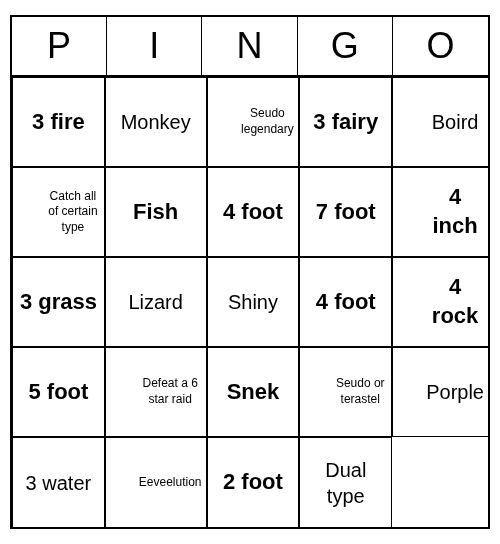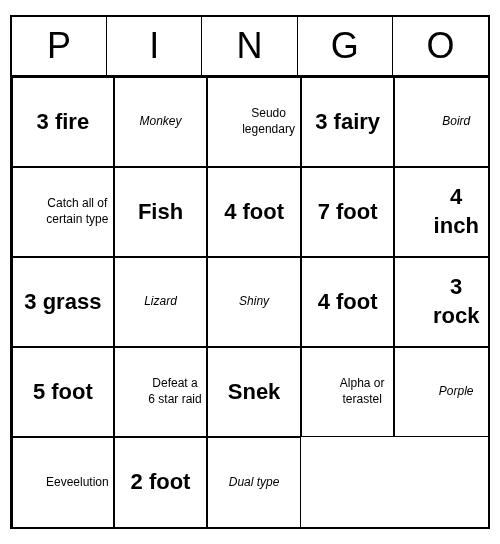--- a/index.html
+++ b/index.html
@@ -52,22 +52,21 @@
       padding-left: 33px;
     }
     .bingo-cell:nth-child(n+21) {
       border-bottom: none;
     }
     .bingo-cell.large-text {
       font-size: 22px;
       font-weight: bold;
     }
     .bingo-cell.medium-text {
-      font-size: 12px;
-      font-style: italic;
+      font-size: 20px;
     }
     .bingo-cell.small-text {
       font-size: 12px;
       padding-left: 33px;
     }
   </style>
 </head>
 <body>
 
 <div class="bingo-card">
@@ -86,23 +85,24 @@
       <div class="bingo-cell medium-text">Boird</div>
       <div class="bingo-cell small-text">Catch all of certain type</div>
       <div class="bingo-cell large-text">Fish</div>
       <div class="bingo-cell large-text">4 foot</div>
       <div class="bingo-cell large-text">7 foot</div>
       <div class="bingo-cell large-text">4 inch</div>
       <div class="bingo-cell large-text">3 grass</div>
       <div class="bingo-cell medium-text">Lizard</div>
       <div class="bingo-cell medium-text">Shiny</div>
       <div class="bingo-cell large-text">4 foot</div>
-      <div class="bingo-cell large-text">3 rock</div>
+      <div class="bingo-cell large-text">4 rock</div>
       <div class="bingo-cell large-text">5 foot</div>
       <div class="bingo-cell small-text">Defeat a 6 star raid</div>
       <div class="bingo-cell large-text">Snek</div>
-      <div class="bingo-cell small-text">Alpha or terastel</div>
+      <div class="bingo-cell small-text">Seudo or terastel</div>
       <div class="bingo-cell medium-text">Porple</div>
+      <div class="bingo-cell medium-text">3 water</div>
       <div class="bingo-cell small-text">Eeveelution</div>
       <div class="bingo-cell large-text">2 foot</div>
       <div class="bingo-cell medium-text">Dual type</div>
     </div>
 </div>
 
 </body></html>

